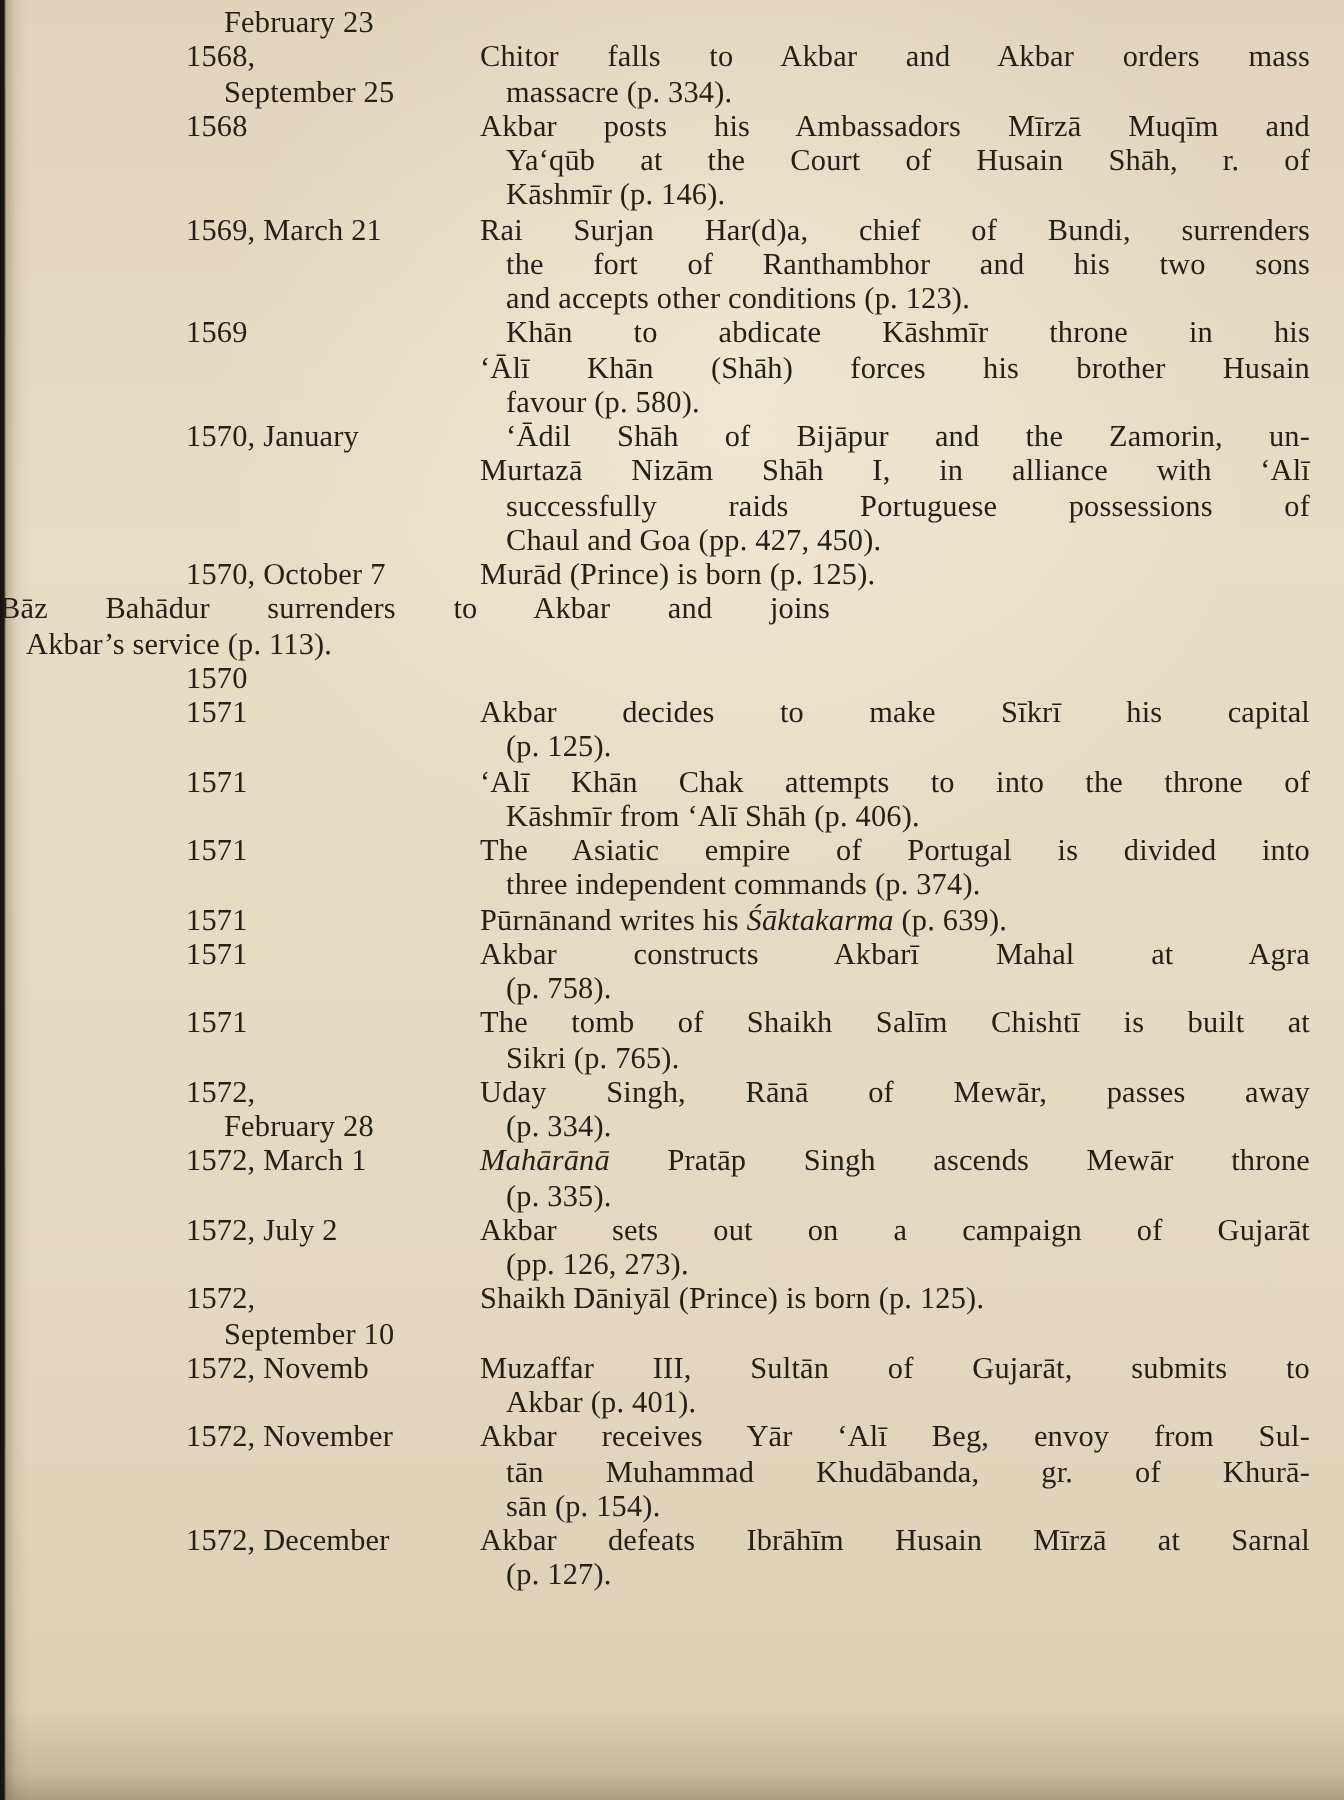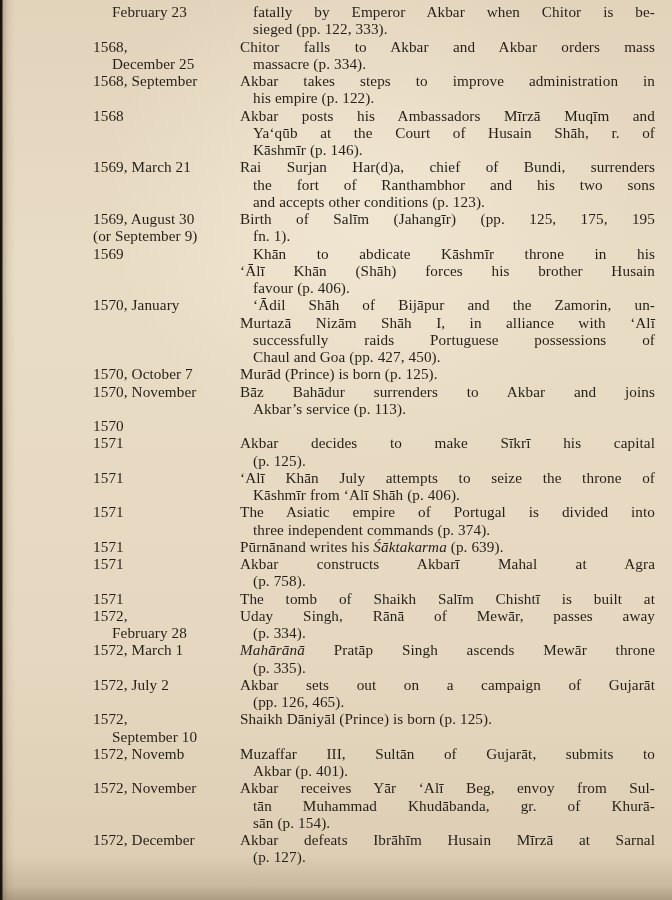--- a/index.html
+++ b/index.html
@@ -39,42 +39,29 @@
 </style>
 </head>
 <body>
 
 <div class="page">
   <div class="content">
       <div class="row">
         <div class="dates">
           <div class="date-line ind-d">February 23</div>
         </div>
-        <div class="event">
-          <div class="event-line ind-e just"><span>fatally by Emperor Akbar when Chitor is be-</span></div>
-          <div class="event-line ind-e"><span>sieged (pp. 122, 333).</span></div>
-        </div>
       </div>
       <div class="row">
         <div class="dates">
           <div class="date-line">1568,</div>
-          <div class="date-line ind-d">December 25</div>
+          <div class="date-line ind-d">September 25</div>
         </div>
         <div class="event">
           <div class="event-line just"><span>Chitor falls to Akbar and Akbar orders mass</span></div>
           <div class="event-line ind-e"><span>massacre (p. 334).</span></div>
-        </div>
-      </div>
-      <div class="row">
-        <div class="dates">
-          <div class="date-line">1568, September</div>
-        </div>
-        <div class="event">
-          <div class="event-line just"><span>Akbar takes steps to improve administration in</span></div>
-          <div class="event-line ind-e"><span>his empire (p. 122).</span></div>
         </div>
       </div>
       <div class="row">
         <div class="dates">
           <div class="date-line">1568</div>
         </div>
         <div class="event">
           <div class="event-line just"><span>Akbar posts his Ambassadors Mīrzā Muqīm and</span></div>
           <div class="event-line ind-e just"><span>Ya‘qūb at the Court of Husain Shāh, r. of</span></div>
           <div class="event-line ind-e"><span>Kāshmīr (p. 146).</span></div>
@@ -85,36 +72,26 @@
           <div class="date-line">1569, March 21</div>
         </div>
         <div class="event">
           <div class="event-line just"><span>Rai Surjan Har(d)a, chief of Bundi, surrenders</span></div>
           <div class="event-line ind-e just"><span>the fort of Ranthambhor and his two sons</span></div>
           <div class="event-line ind-e"><span>and accepts other conditions (p. 123).</span></div>
         </div>
       </div>
       <div class="row">
         <div class="dates">
-          <div class="date-line">1569, August 30</div>
-          <div class="date-line">(or September 9)</div>
-        </div>
-        <div class="event">
-          <div class="event-line just"><span>Birth of Salīm (Jahangīr) (pp. 125, 175, 195</span></div>
-          <div class="event-line ind-e"><span>fn. 1).</span></div>
-        </div>
-      </div>
-      <div class="row">
-        <div class="dates">
           <div class="date-line">1569</div>
         </div>
         <div class="event">
           <div class="event-line ind-e just"><span>Khān to abdicate Kāshmīr throne in his</span></div>
           <div class="event-line just"><span>‘Ālī Khān (Shāh) forces his brother Husain</span></div>
-          <div class="event-line ind-e"><span>favour (p. 406).</span></div>
+          <div class="event-line ind-e"><span>favour (p. 580).</span></div>
         </div>
       </div>
       <div class="row">
         <div class="dates">
           <div class="date-line">1570, January</div>
         </div>
         <div class="event">
           <div class="event-line ind-e just"><span>‘Ādil Shāh of Bijāpur and the Zamorin, un-</span></div>
           <div class="event-line just"><span>Murtazā Nizām Shāh I, in alliance with ‘Alī</span></div>
           <div class="event-line ind-e just"><span>successfully raids Portuguese possessions of</span></div>
@@ -123,23 +100,20 @@
       </div>
       <div class="row">
         <div class="dates">
           <div class="date-line">1570, October 7</div>
         </div>
         <div class="event">
           <div class="event-line"><span>Murād (Prince) is born (p. 125).</span></div>
         </div>
       </div>
       <div class="row">
-        <div class="dates">
-          <div class="date-line">1570, November</div>
-        </div>
         <div class="event">
           <div class="event-line just"><span>Bāz Bahādur surrenders to Akbar and joins</span></div>
           <div class="event-line ind-e"><span>Akbar’s service (p. 113).</span></div>
         </div>
       </div>
       <div class="row">
         <div class="dates">
           <div class="date-line">1570</div>
         </div>
       </div>
@@ -150,21 +124,21 @@
         <div class="event">
           <div class="event-line just"><span>Akbar decides to make Sīkrī his capital</span></div>
           <div class="event-line ind-e"><span>(p. 125).</span></div>
         </div>
       </div>
       <div class="row">
         <div class="dates">
           <div class="date-line">1571</div>
         </div>
         <div class="event">
-          <div class="event-line just"><span>‘Alī Khān July attempts to seize the throne of</span></div>
+          <div class="event-line just"><span>‘Alī Khān Chak attempts to into the throne of</span></div>
           <div class="event-line ind-e"><span>Kāshmīr from ‘Alī Shāh (p. 406).</span></div>
         </div>
       </div>
       <div class="row">
         <div class="dates">
           <div class="date-line">1571</div>
         </div>
         <div class="event">
           <div class="event-line just"><span>The Asiatic empire of Portugal is divided into</span></div>
           <div class="event-line ind-e"><span>three independent commands (p. 374).</span></div>
@@ -186,20 +160,21 @@
           <div class="event-line just"><span>Akbar constructs Akbarī Mahal at Agra</span></div>
           <div class="event-line ind-e"><span>(p. 758).</span></div>
         </div>
       </div>
       <div class="row">
         <div class="dates">
           <div class="date-line">1571</div>
         </div>
         <div class="event">
           <div class="event-line just"><span>The tomb of Shaikh Salīm Chishtī is built at</span></div>
+          <div class="event-line ind-e"><span>Sikri (p. 765).</span></div>
         </div>
       </div>
       <div class="row">
         <div class="dates">
           <div class="date-line">1572,</div>
           <div class="date-line ind-d">February 28</div>
         </div>
         <div class="event">
           <div class="event-line just"><span>Uday Singh, Rānā of Mewār, passes away</span></div>
           <div class="event-line ind-e"><span>(p. 334).</span></div>
@@ -213,21 +188,21 @@
           <div class="event-line just"><span class="it">Mahārānā</span><span> Pratāp Singh ascends Mewār throne</span></div>
           <div class="event-line ind-e"><span>(p. 335).</span></div>
         </div>
       </div>
       <div class="row">
         <div class="dates">
           <div class="date-line">1572, July 2</div>
         </div>
         <div class="event">
           <div class="event-line just"><span>Akbar sets out on a campaign of Gujarāt</span></div>
-          <div class="event-line ind-e"><span>(pp. 126, 465).</span></div>
+          <div class="event-line ind-e"><span>(pp. 126, 273).</span></div>
         </div>
       </div>
       <div class="row">
         <div class="dates">
           <div class="date-line">1572,</div>
           <div class="date-line ind-d">September 10</div>
         </div>
         <div class="event">
           <div class="event-line"><span>Shaikh Dāniyāl (Prince) is born (p. 125).</span></div>
         </div>

